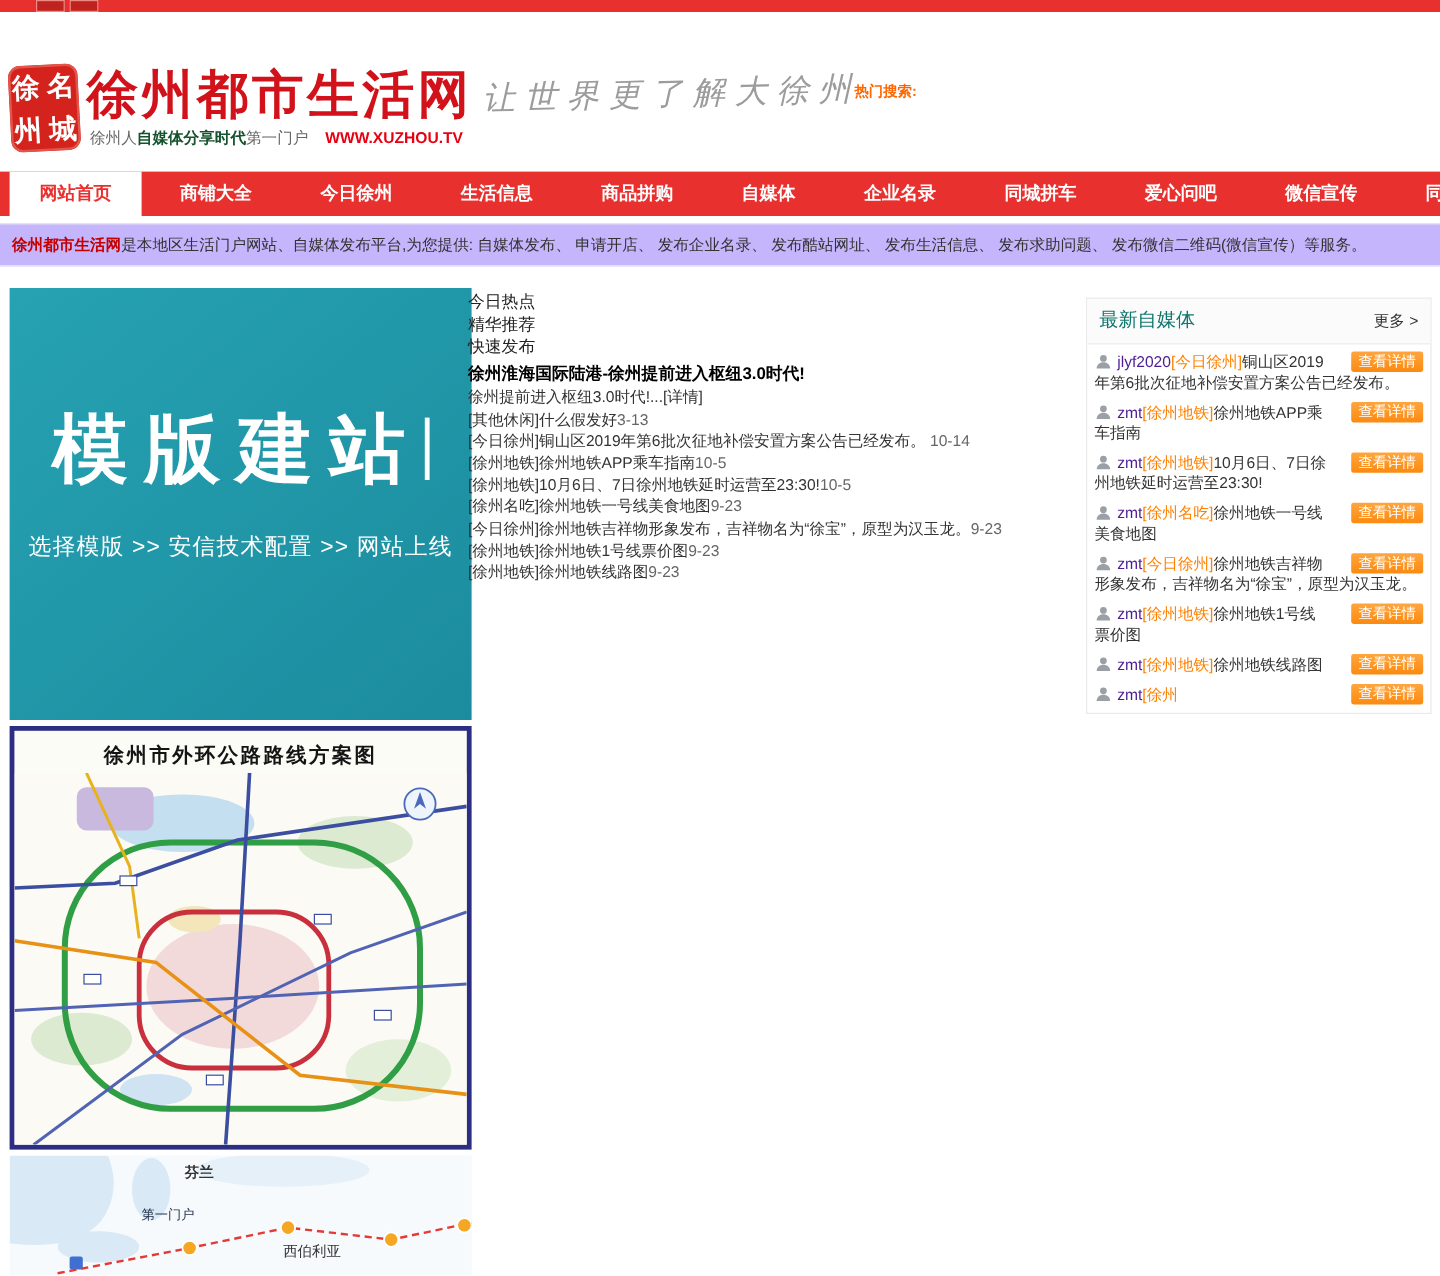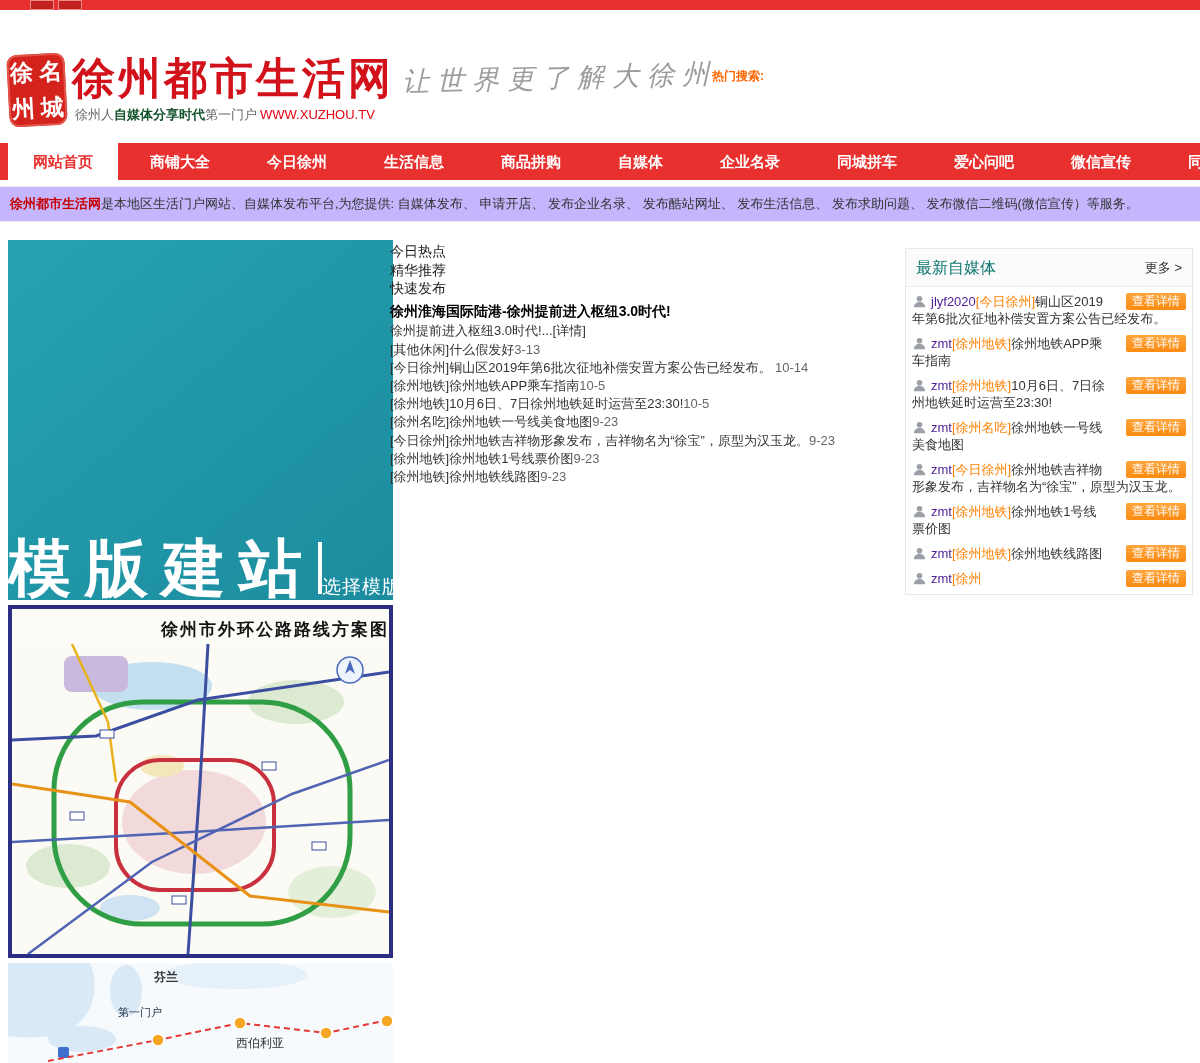--- a/index.html
+++ b/index.html
@@ -15,46 +15,46 @@
   
   .header{position:absolute;left:0;top:10px;width:1200px;height:133px;background:#fff}
   .seal{position:absolute;left:8px;top:44px;width:58px;height:72px;background:#d3231c;border-radius:10px;transform:rotate(-3deg);
         display:grid;grid-template-columns:1fr 1fr;grid-template-rows:1fr 1fr;color:#fff;font-weight:bold;font-size:23px;
         box-shadow:inset 0 0 0 2px #e2554b}
   .seal span{display:flex;align-items:center;justify-content:center}
   .s1{grid-column:2;grid-row:1}.s2{grid-column:2;grid-row:2}.s3{grid-column:1;grid-row:1}.s4{grid-column:1;grid-row:2}
   .site-title{position:absolute;left:72px;top:40px;font-size:43px;font-weight:bold;color:#d2121a;letter-spacing:3px;white-space:nowrap}
   .subtitle{position:absolute;left:75px;top:96px;font-size:13px;color:#666;white-space:nowrap}
   .subtitle b{color:#14532d}
-  .site-url{color:#e60012;font-weight:normal;margin-left:3px}
+  .site-url{color:#e60012;font-weight:bold;margin-left:14px}
   .slogan{position:absolute;left:402px;top:50px;font-size:27px;color:#9c9c9c;letter-spacing:8px;font-style:italic;
           transform:rotate(-1.5deg);white-space:nowrap}
   .hot-search{position:absolute;left:712px;top:58px;font-size:12px;color:#ff6600;font-weight:bold}
 
   
   .nav{position:absolute;left:0;top:143px;width:1200px;height:37px;background:#e8312f;display:flex;padding-left:8px;box-sizing:border-box}
   .nav-item{display:block;padding:0 25px;margin-right:7px;line-height:37px;font-size:15px;font-weight:bold;color:#fff;white-space:nowrap}
   .nav-item.active{background:#fff;color:#e8312f}
 
   
   .notice{position:absolute;left:0;top:186px;width:1200px;height:36px;line-height:34px;background:#c4b5fd;
           border-top:1px solid #ececec;border-bottom:1px solid #ececec;box-sizing:border-box;padding-left:10px;
           font-size:13px;color:#333;white-space:nowrap;overflow:hidden}
   .notice-name{color:#c40000;font-weight:bold}
 
   
   .banner{position:absolute;left:8px;top:240px;width:385px;height:360px;background:linear-gradient(140deg,#26a2b2,#1b8c9e);
-          display:flex;flex-direction:row;align-items:flex-end;padding-top:104px;box-sizing:border-box}
+          display:flex;flex-direction:column;align-items:center;padding-top:104px;box-sizing:border-box}
   .banner-title{font-size:63px;font-weight:bold;color:#fff;letter-spacing:14px;line-height:1;white-space:nowrap}
   .banner-cursor{display:inline-block;width:4px;height:52px;background:#fff;margin-left:2px;vertical-align:-4px}
   .banner-steps{margin-top:36px;font-size:19px;color:#fff;letter-spacing:1px;white-space:nowrap}
 
   
   .ringmap{position:absolute;left:8px;top:605px;width:385px;height:353px;border:4px solid #2b2e83;background:#fcfcf6;box-sizing:border-box;overflow:hidden}
-  .ringmap-title{position:absolute;left:0;right:0;top:9px;text-align:right;font-size:17px;font-weight:bold;color:#141414;letter-spacing:2px}
+  .ringmap-title{position:absolute;left:0;right:0;top:9px;text-align:center;font-size:17px;font-weight:bold;color:#141414;letter-spacing:2px}
   .ringmap svg{position:absolute;left:0;bottom:0}
 
   
   .eumap{position:absolute;left:8px;top:963px;width:385px;height:100px;background:#f6fafd;overflow:hidden}
   .eumap svg{position:absolute;left:0;top:0}
   .eu-label{position:absolute;font-size:12px;color:#333;white-space:nowrap}
   .eu-l0{left:146px;top:6px;font-weight:bold}
   .eu-l1{left:110px;top:42px;font-size:11px;color:#24324a}
   .eu-l2{left:228px;top:72px}
 

